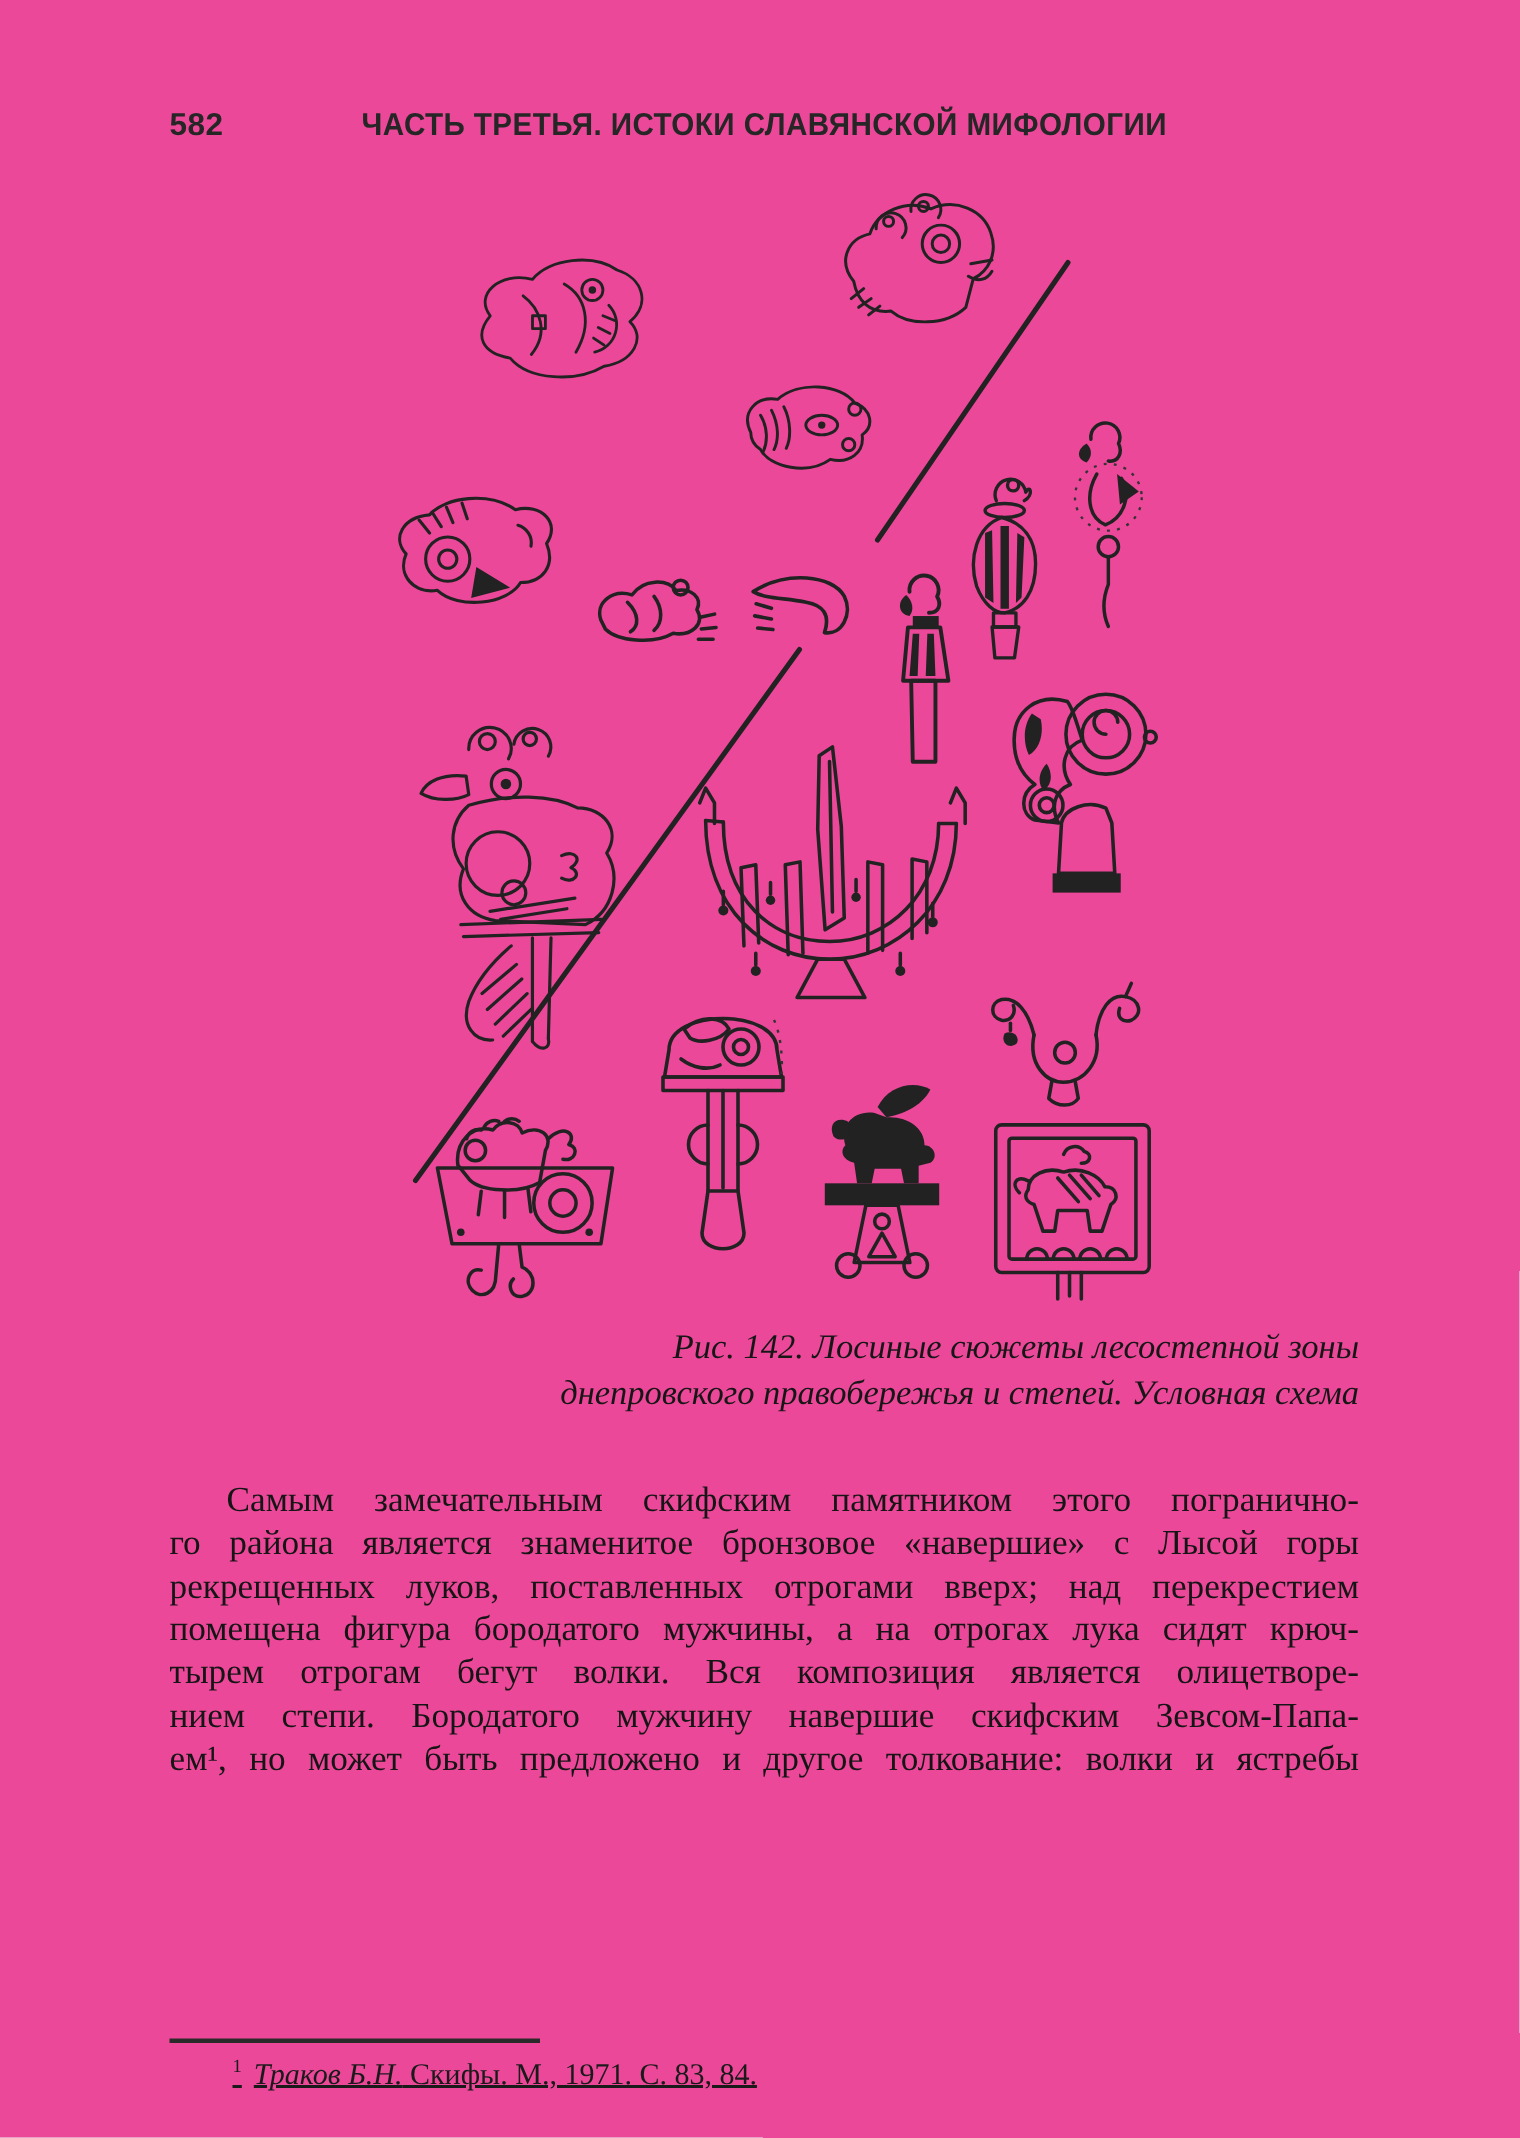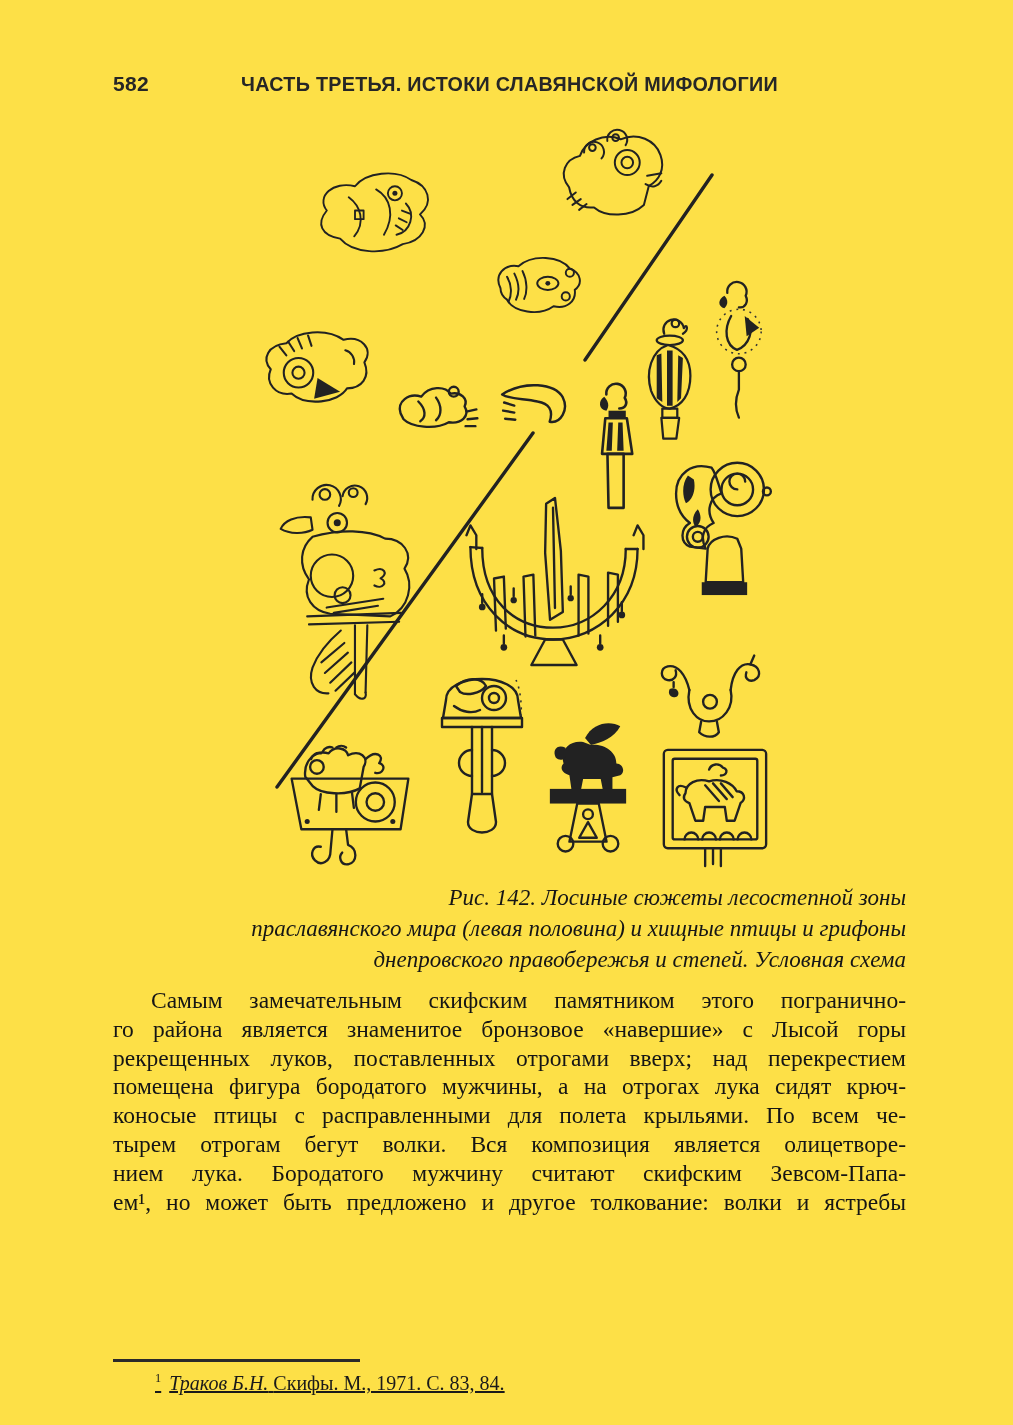--- a/index.html
+++ b/index.html
@@ -1,19 +1,19 @@
 <!DOCTYPE html>
 <html><head>
 <meta charset="utf-8">
 <style>
   html,body{margin:0;padding:0;background:#e8e8e8;}
   #page{
     position:relative;
     width:1013px;height:1425px;
-    background:#fde047;
+    background:#ec4899;
     margin:0 auto;
     overflow:hidden;
     font-family:"Liberation Serif", serif;
     color:#1d1d1d;
   }
   
   #header{position:absolute;left:113px;top:72px;width:793px;height:28px;
     font-family:"Liberation Sans", sans-serif;font-weight:700;font-size:21px;
     letter-spacing:.3px;color:#262626;}
   #page-number{position:absolute;left:0;top:0;}
@@ -289,34 +289,32 @@
         <path class="s" d="M32,46 C24,42 20,48 26,54"></path>
         <path class="s" d="M52,44 l14,16 M60,42 l14,16 M68,42 l12,14"></path>
         <path class="s" d="M56,28 a8,8 0 0 1 14,-2 C76,28 74,34 68,34"></path>
         <path class="s" d="M31,99 a7,7 0 0 1 14,0 M49,99 a7,7 0 0 1 14,0 M67,99 a7,7 0 0 1 14,0 M85,99 a7,7 0 0 1 14,0"></path>
         <path class="s" d="M52,108 L52,126 M68,108 L68,126 M60,108 L60,124"></path>
       </svg>
     </div>
 
     <div id="figure-caption">
       <div>Рис. 142. Лосиные сюжеты лесостепной зоны</div>
-      <div>праславянского мира (левая половина) и хищные птицы и грифоны</div>
       <div>днепровского правобережья и степей. Условная схема</div>
     </div>
   </div>
 
   <div id="body-text">
     <div>
       <div class="bline indent">Самым замечательным скифским памятником этого погранично-</div>
       <div class="bline">го района является знаменитое бронзовое «навершие» с Лысой горы</div>
       <div class="bline">рекрещенных луков, поставленных отрогами вверх; над перекрестием</div>
       <div class="bline">помещена фигура бородатого мужчины, а на отрогах лука сидят крюч-</div>
-      <div class="bline">коносые птицы с расправленными для полета крыльями. По всем че-</div>
       <div class="bline">тырем отрогам бегут волки. Вся композиция является олицетворе-</div>
-      <div class="bline">нием лука. Бородатого мужчину считают скифским Зевсом-Папа-</div>
+      <div class="bline">нием степи. Бородатого мужчину навершие скифским Зевсом-Папа-</div>
       <div class="bline">ем¹, но может быть предложено и другое толкование: волки и ястребы</div>
     </div>
   </div>
 
   <div id="footnote-rule"></div>
   <div id="footnote">
     <div class="fn-body">
       <sup>1</sup><span class="fn-author">Траков Б.Н.</span>
       <span>Скифы. М., 1971. С. 83, 84.</span>
     </div>

